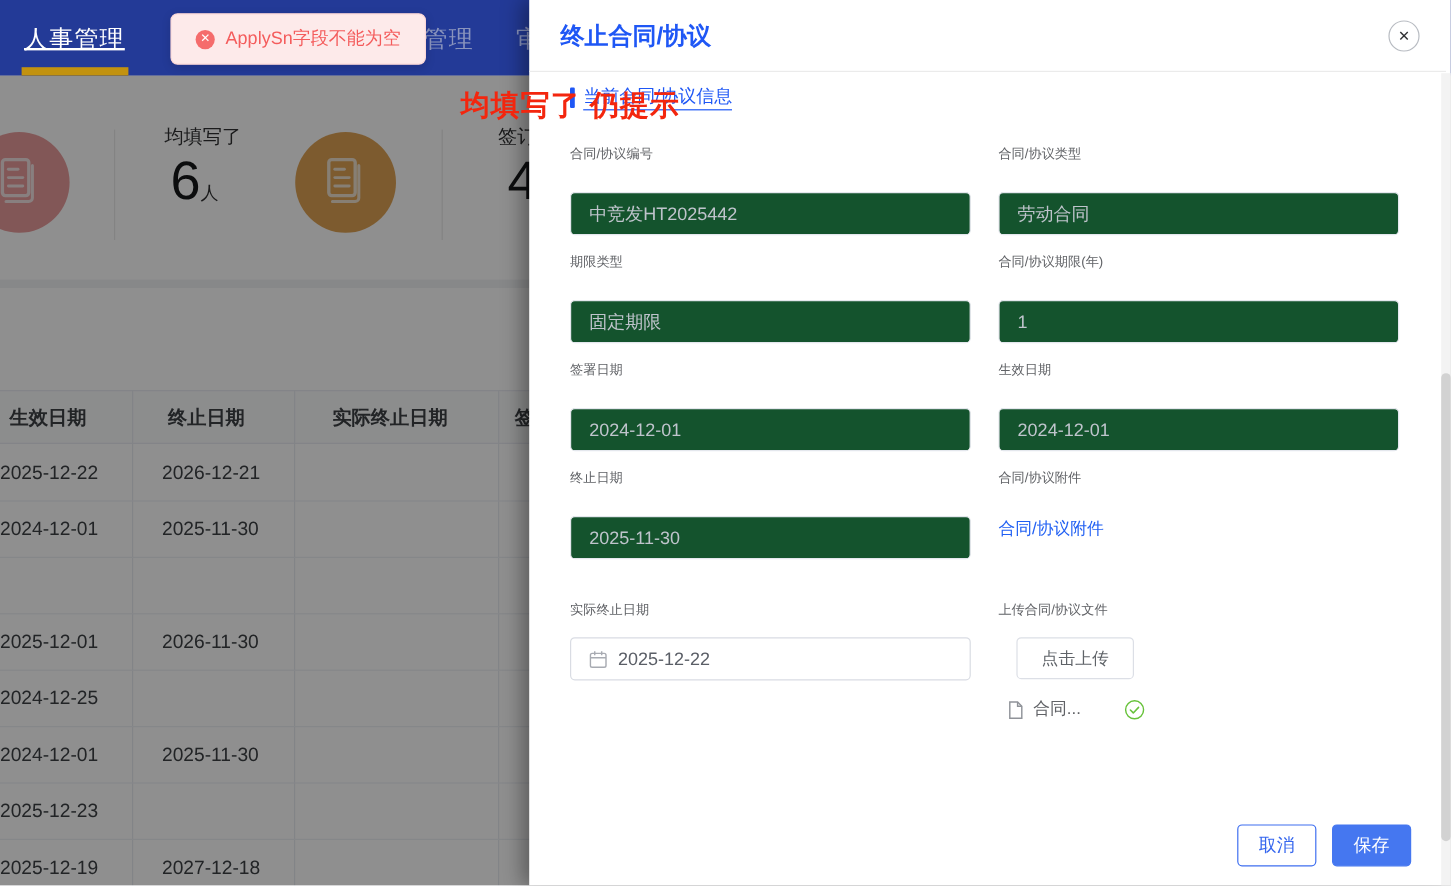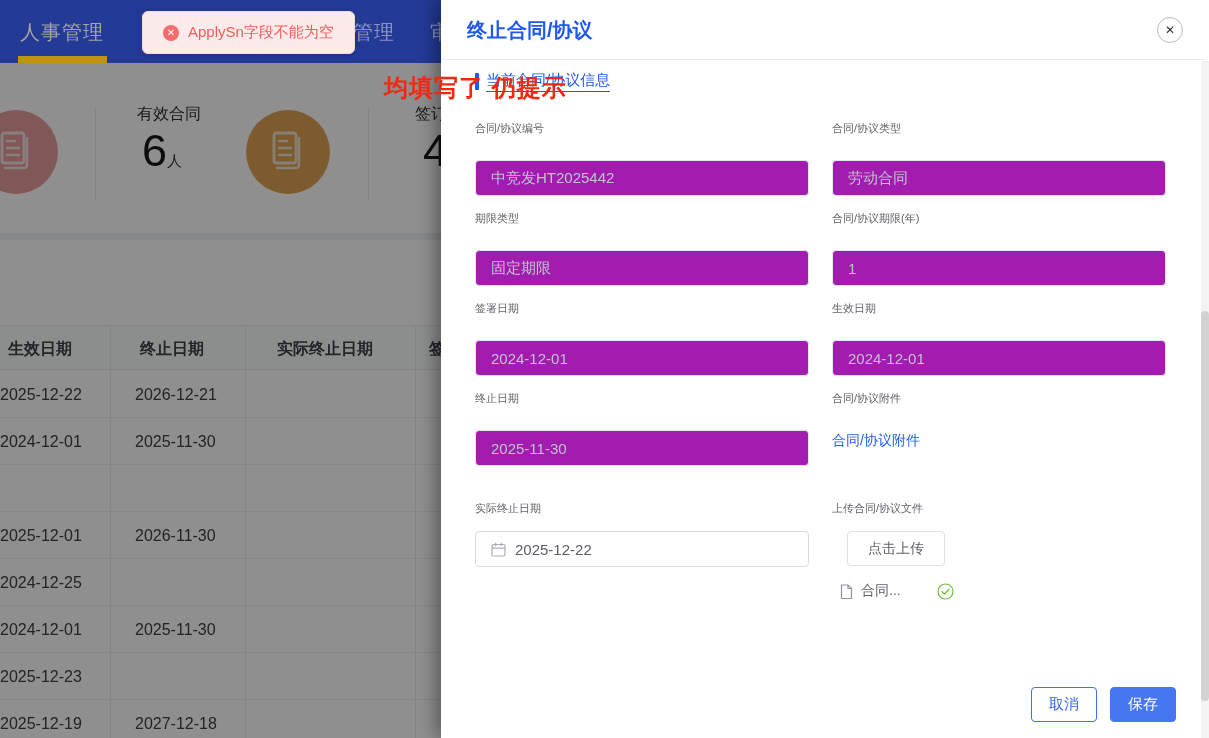--- a/index.html
+++ b/index.html
@@ -2,21 +2,21 @@
 <html><head>
 <meta charset="utf-8">
 <style>
   * { margin:0; padding:0; box-sizing:border-box; }
   html,body { width:1209px; height:738px; overflow:hidden; }
   body { font-family:"Liberation Sans","DejaVu Sans",sans-serif; position:relative; background:#f0f2f5; }
 
   
   .nav { position:absolute; left:0; top:0; width:1209px; height:63px; background:#233a97; z-index:1; }
   .nav-item { position:absolute; top:19px; font-size:20px; letter-spacing:1px; white-space:nowrap; }
-  .nav-item.active { color:#a3a3a3; }
+  .nav-item.active { color:#ffffff;text-decoration:underline; }
   .nav-item.dim { color:#8a94bd; }
   .nav-underline { position:absolute; left:18px; bottom:0; width:89px; height:7px; background:#c2920f; }
 
   
   .content { position:absolute; left:0; top:63px; width:1209px; height:675px; background:#f0f2f5; z-index:0; }
   .stats-card { position:absolute; left:0; top:0; width:1209px; height:170px; background:#ffffff; }
   .stat-circle { position:absolute; width:84px; height:84px; border-radius:50%; display:flex; align-items:center; justify-content:center; }
   .stat-divider { position:absolute; width:1px; height:92px; top:45px; background:#e9e9e9; }
   .stat-label { position:absolute; font-size:16px; color:#303133; white-space:nowrap; }
   .stat-num { position:absolute; font-size:45px; color:#17181a; white-space:nowrap; }
@@ -53,21 +53,21 @@
   .drawer-close { position:absolute; right:22px; top:17px; width:26px; height:26px; border:1px solid #b8bcc2;
                   border-radius:50%; display:flex; align-items:center; justify-content:center;
                   font-size:12px; font-weight:bold; color:#303133; cursor:pointer; background:#fff; }
   .section-row { position:absolute; left:34px; top:71px; display:flex; align-items:center; gap:7px; }
   .section-bar { width:4px; height:17px; background:#1f57f5; border-radius:1px; }
   .section-title { font-size:15px; color:#1f57f5; border-bottom:1px solid #1f57f5; padding-bottom:1px; white-space:nowrap; }
 
   .f-label { position:absolute; font-size:11px; color:#606266; white-space:nowrap; }
   .f-input { position:absolute; width:334px; height:36px; border-radius:4px; font-size:15px;
              display:flex; align-items:center; padding-left:15px; }
-  .f-input.disabled { background:#a21caf; border:1px solid #e4e7ed; color:#bfc4cc; }
+  .f-input.disabled { background:#14532d; border:1px solid #e4e7ed; color:#bfc4cc; }
   .f-input.editable { background:#ffffff; border:1px solid #d9dce3; color:#5a5e66; gap:9px; }
   .f-link { position:absolute; font-size:14px; color:#2160f3; cursor:pointer; white-space:nowrap; }
   .upload-btn { position:absolute; width:98px; height:35px; background:#fff; border:1px solid #dcdfe6;
                 border-radius:4px; font-size:14px; color:#5f6368; display:flex; align-items:center;
                 justify-content:center; cursor:pointer; }
   .file-row { position:absolute; left:399px; top:582px; display:flex; align-items:flex-end; gap:8px; }
   .file-name { font-size:14px; color:#606266; white-space:nowrap; }
   .file-check { margin-left:28px; display:flex; align-items:center; }
 
   .btn { position:absolute; width:66px; height:35px; border-radius:4px; font-size:15px;
@@ -86,21 +86,21 @@
     <div class="stat-circle" style="left:-26px; top:47px; background:#e89c9c;">
       <svg width="40" height="44" viewBox="0 0 40 44">
         <path d="M31 8 v27 a3 3 0 0 1 -3 3 H9" fill="none" stroke="#f3e2e2" stroke-width="2.5" stroke-linecap="round"></path>
         <rect x="6" y="3" width="22" height="30" rx="2.5" fill="none" stroke="#f3e2e2" stroke-width="2.8"></rect>
         <line x1="11" y1="11" x2="19" y2="11" stroke="#f3e2e2" stroke-width="2.4" stroke-linecap="round"></line>
         <line x1="11" y1="18" x2="23" y2="18" stroke="#f3e2e2" stroke-width="2.4" stroke-linecap="round"></line>
         <line x1="11" y1="25" x2="23" y2="25" stroke="#f3e2e2" stroke-width="2.4" stroke-linecap="round"></line>
       </svg>
     </div>
     <div class="stat-divider" style="left:95px;"></div>
-    <div class="stat-label" style="left:137px; top:41px;">有效合同</div>
+    <div class="stat-label" style="left:137px; top:41px;">均填写了</div>
     <div class="stat-num" style="left:142px; top:62px;"><span>6</span><span class="stat-unit">人</span></div>
     <div class="stat-circle" style="left:246px; top:47px; background:#dfa355;">
       <svg width="40" height="44" viewBox="0 0 40 44">
         <path d="M31 8 v27 a3 3 0 0 1 -3 3 H9" fill="none" stroke="#f0e3cf" stroke-width="2.5" stroke-linecap="round"></path>
         <rect x="6" y="3" width="22" height="30" rx="2.5" fill="none" stroke="#f0e3cf" stroke-width="2.8"></rect>
         <line x1="11" y1="11" x2="19" y2="11" stroke="#f0e3cf" stroke-width="2.4" stroke-linecap="round"></line>
         <line x1="11" y1="18" x2="23" y2="18" stroke="#f0e3cf" stroke-width="2.4" stroke-linecap="round"></line>
         <line x1="11" y1="25" x2="23" y2="25" stroke="#f0e3cf" stroke-width="2.4" stroke-linecap="round"></line>
       </svg>
     </div>

